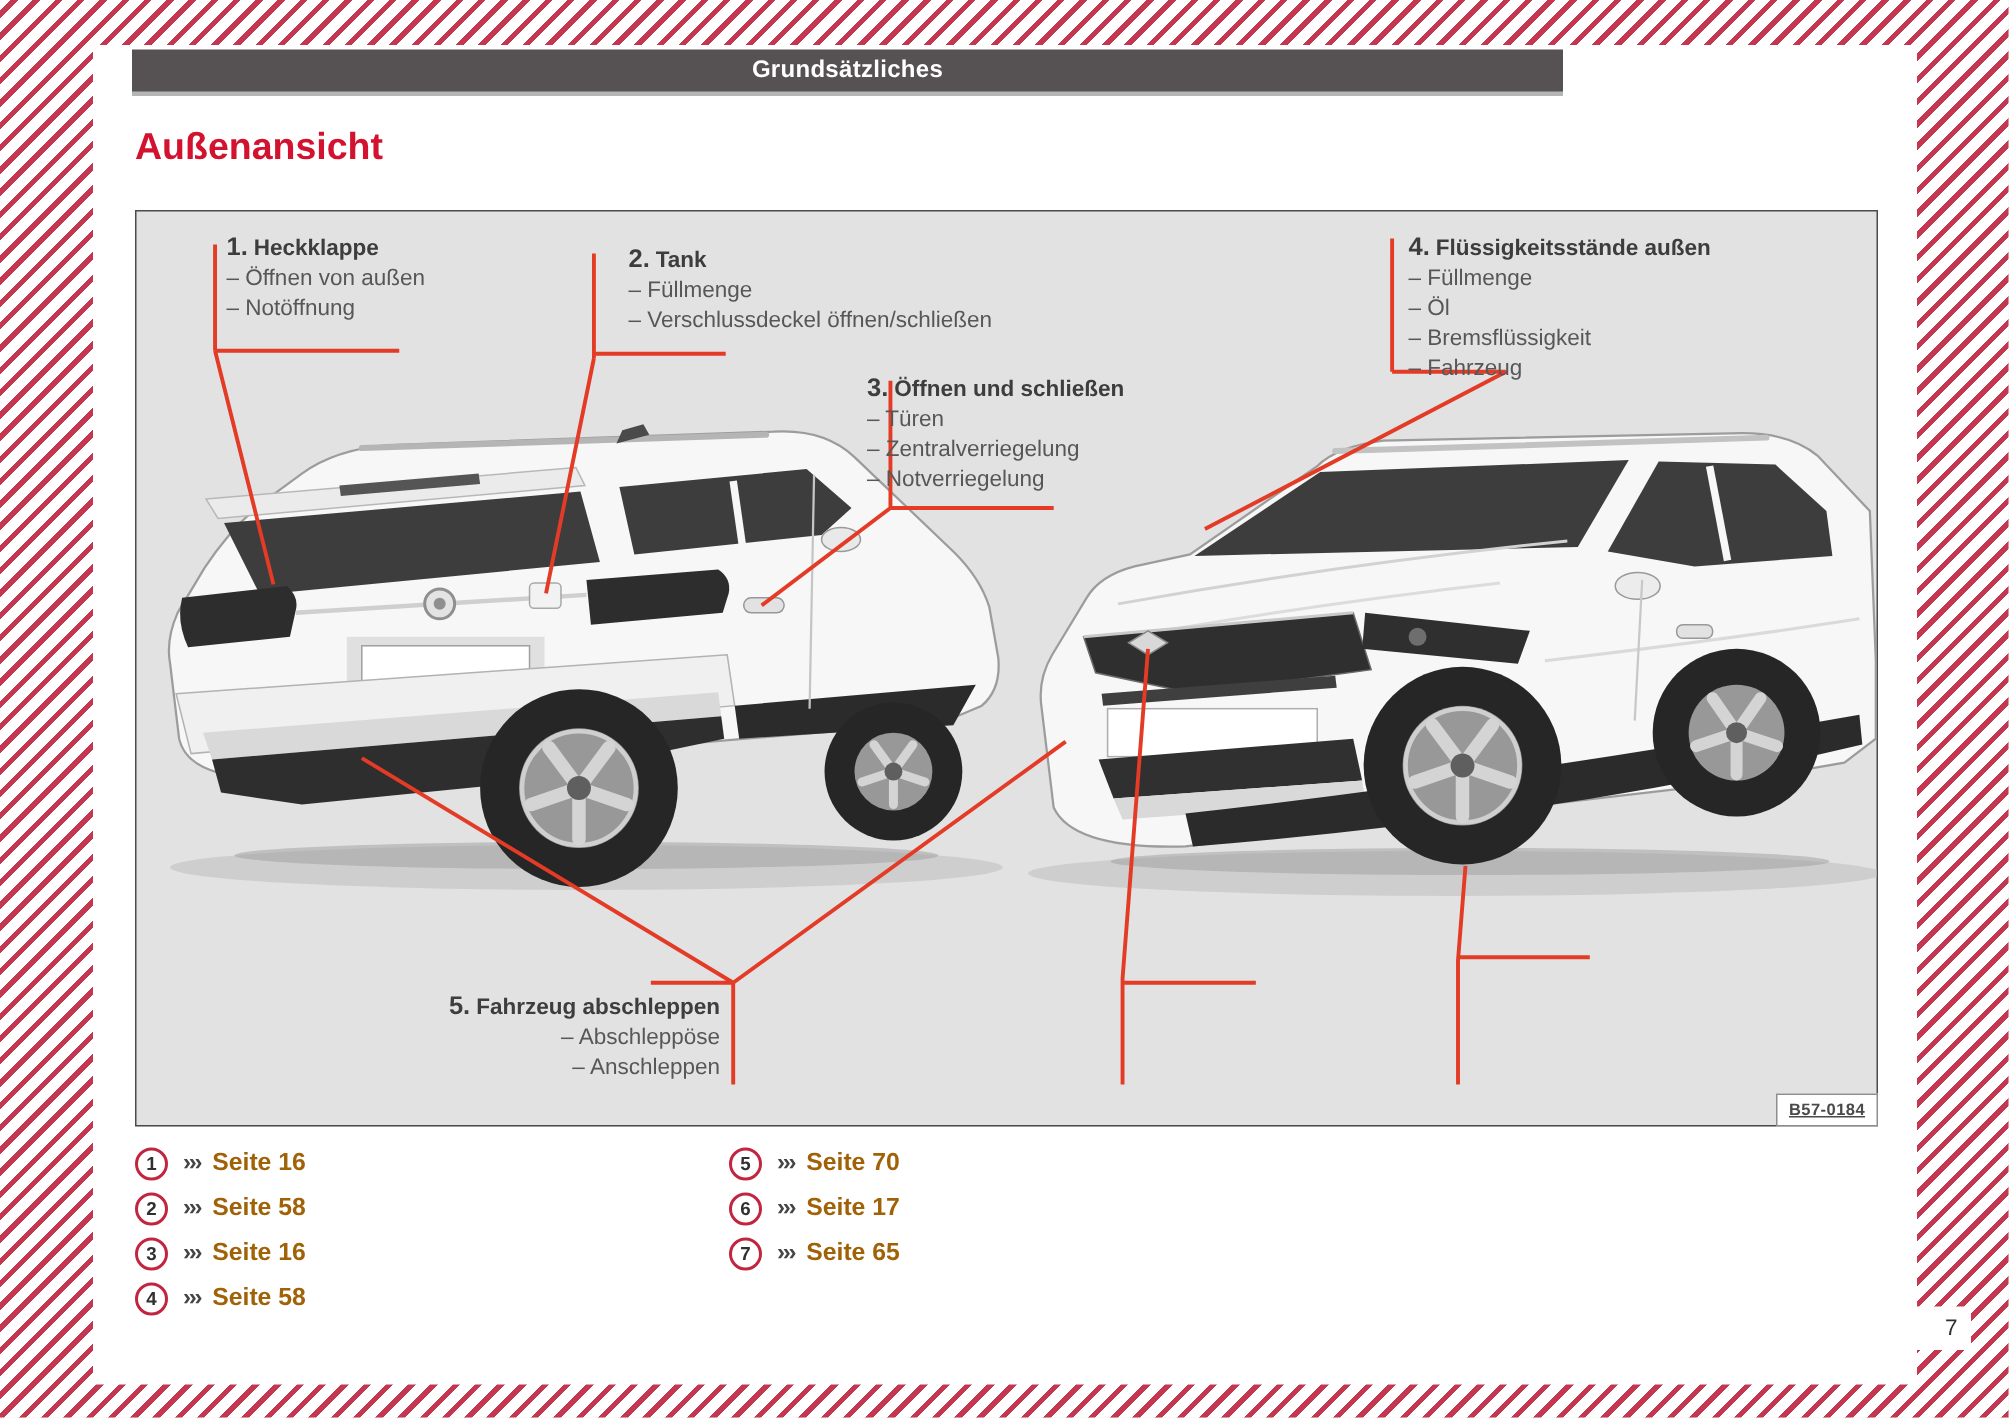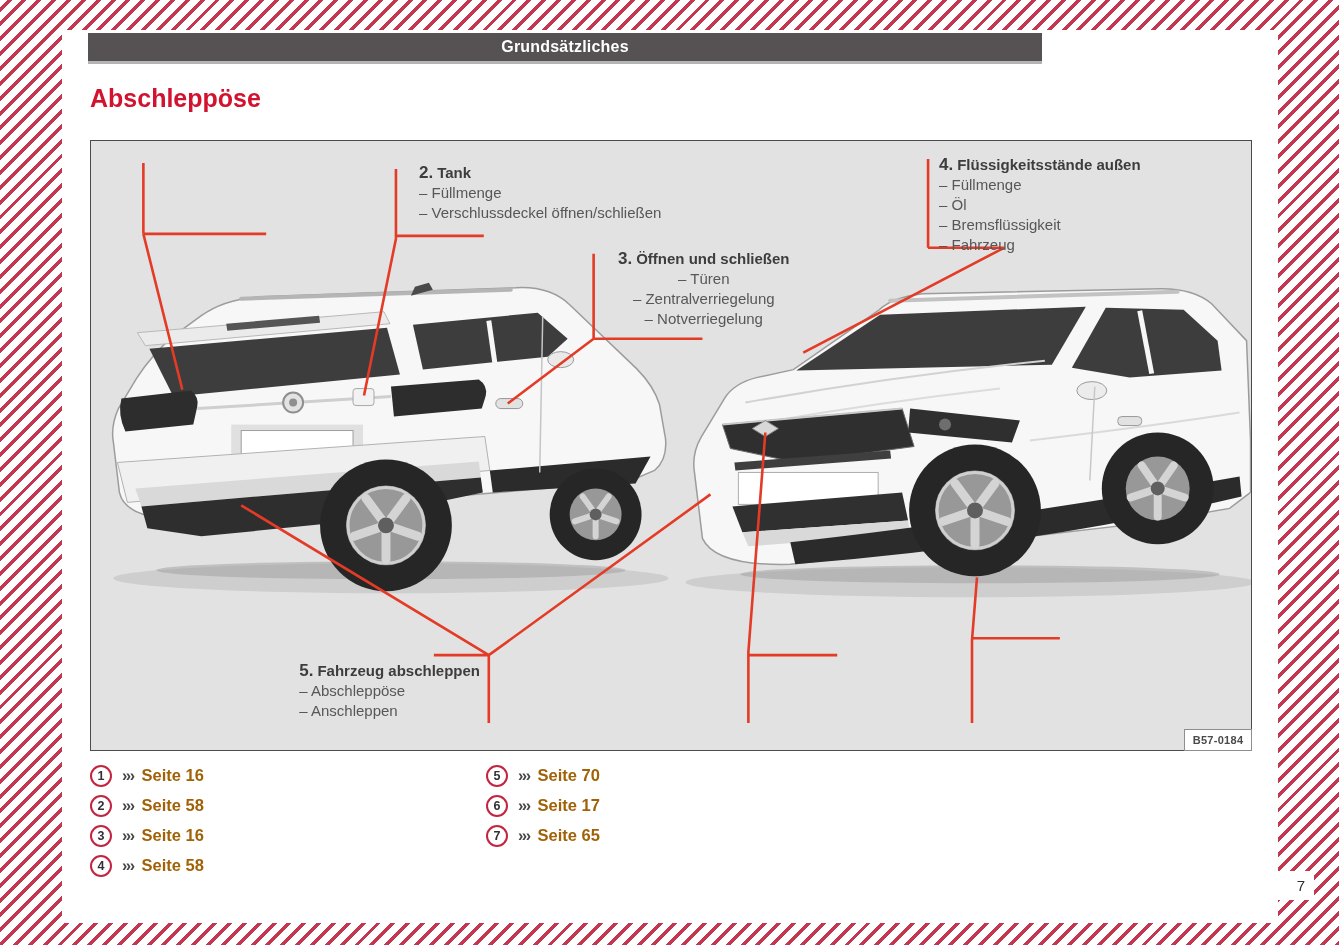--- a/index.html
+++ b/index.html
@@ -26,33 +26,33 @@
   }
   .figure{
     position:absolute;left:90px;top:140px;width:1160px;height:609px;
     background:#e2e2e2;border:1.5px solid #4b4b4b;
   }
   .figure svg{position:absolute;left:0;top:0;}
   .callout{position:absolute;z-index:5;}
   .callout .head{font-weight:bold;color:#3d3d3d;font-size:15px;line-height:20px;white-space:nowrap;}
   .callout .head .num{font-size:17px;margin-right:4px;}
   .callout .item{font-size:15px;line-height:20px;color:#575757;white-space:nowrap;}
-  .callout.right{}
+  .callout.right{text-align:right;}
   #cl1{left:60px;top:14px;}
   #cl2{left:328px;top:22px;}
-  #cl3{left:527px;top:108px;text-align:center;}
+  #cl3{left:487px;top:108px;}
   #cl4{left:848px;top:14px;}
   #cl5{right:771px;top:520px;}
   #cl6{left:665px;top:522px;}
   #cl7{left:893px;top:503px;}
   .code-box{
     position:absolute;left:1093px;top:588px;width:66px;height:20px;
     background:#ffffff;border:1px solid #8e8e8e;
     display:flex;align-items:center;justify-content:center;
-    font-size:11px;font-weight:bold;color:#4a4a4a;letter-spacing:.3px;
+    font-size:11px;font-weight:bold;color:#4a4a4a;letter-spacing:.3px;text-decoration:underline;
   }
   .refs-col{position:absolute;top:765px;}
   #refs-col-1{left:90px;}
   #refs-col-2{left:486px;}
   .ref-row{display:flex;align-items:center;height:21px;margin-bottom:9px;cursor:pointer;}
   .ref-circle{
     width:18px;height:18px;border:2px solid #c22540;border-radius:50%;
     display:flex;align-items:center;justify-content:center;
     font-size:12.5px;font-weight:bold;color:#313131;flex:0 0 auto;
   }
@@ -70,21 +70,21 @@
 </style>
 </head>
 <body>
 
 <div class="page"></div>
 
 <div class="header-bar">
   <span>Grundsätzliches</span>
 </div>
 
-<div class="page-title">Abschleppöse</div>
+<div class="page-title">Außenansicht</div>
 
 <div class="figure">
   <svg width="1160" height="609" viewBox="0 0 1161 610">
 
     <g>
       <ellipse cx="300" cy="438" rx="278" ry="15" fill="#c7c7c7" opacity="0.75"></ellipse>
       <ellipse cx="300" cy="430" rx="235" ry="9" fill="#9e9e9e" opacity="0.5"></ellipse>
       <path d="M28,352 L22,302 Q19,286 27,268 L45,238 Q62,212 84,194 L110,175 Q132,159 167,156
                L425,147 Q459,145 479,164 L546,228 Q563,245 569,264 L575,298 Q577,319 564,330
                L538,341 L170,372 L72,378 Q33,374 28,352 Z" fill="#f7f7f7" stroke="#9c9c9c" stroke-width="1.5"></path>
@@ -175,20 +175,25 @@
       <path d="M52,22 V93 M52,93 H175 M52,93 L91,249"></path>
       <path d="M305,28 V98 M305,95 H393 M305,98 L273,255"></path>
       <path d="M503,113 V198 M503,198 H612 M503,198 L417,263"></path>
       <path d="M838,18 V107 M838,107 H914 M914,107 L713,212"></path>
       <path d="M150,365 L398,515 M620,354 L398,515 M343,515 H398 M398,515 V583"></path>
       <path d="M675,292 L658,512 L658,583 M658,515 H747"></path>
       <path d="M887,437 L882,500 L882,583 M882,498 H970"></path>
     </g>
   </svg>
 
+  <div class="callout" id="cl1">
+    <div class="head"><span class="num">1.</span><span>Heckklappe</span></div>
+    <div class="item">– Öffnen von außen</div>
+    <div class="item">– Notöffnung</div>
+  </div>
   <div class="callout" id="cl2">
     <div class="head"><span class="num">2.</span><span>Tank</span></div>
     <div class="item">– Füllmenge</div>
     <div class="item">– Verschlussdeckel öffnen/schließen</div>
   </div>
   <div class="callout" id="cl3">
     <div class="head"><span class="num">3.</span><span>Öffnen und schließen</span></div>
     <div class="item">– Türen</div>
     <div class="item">– Zentralverriegelung</div>
     <div class="item">– Notverriegelung</div>

